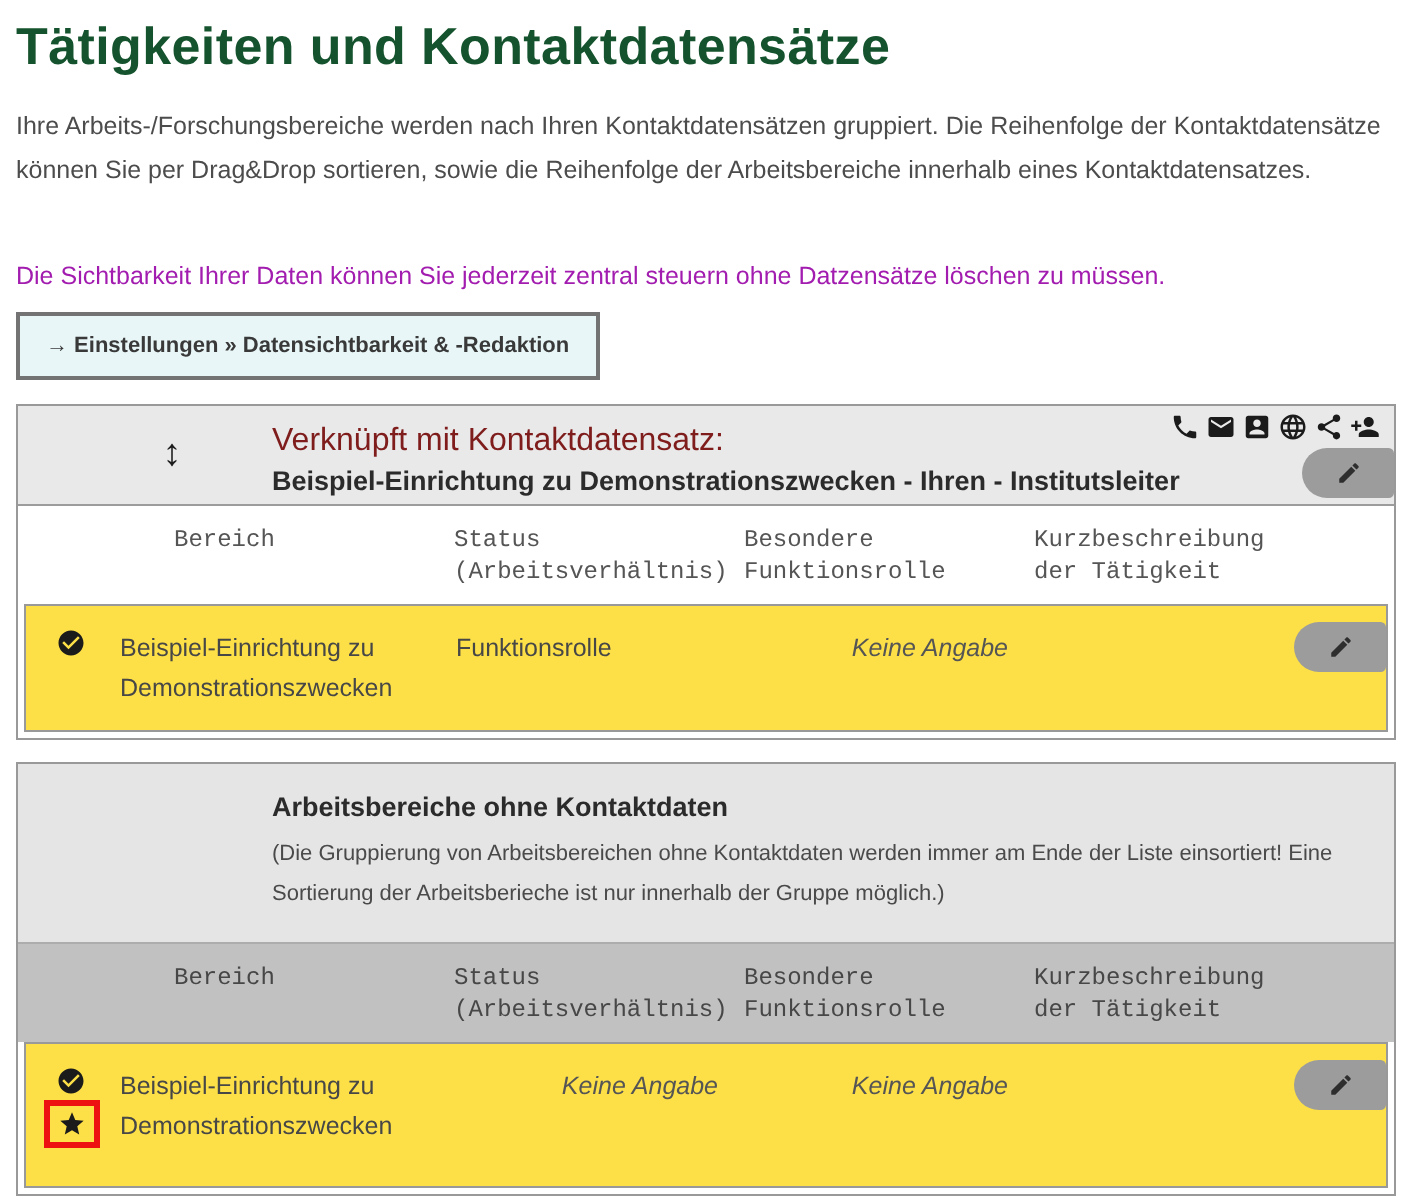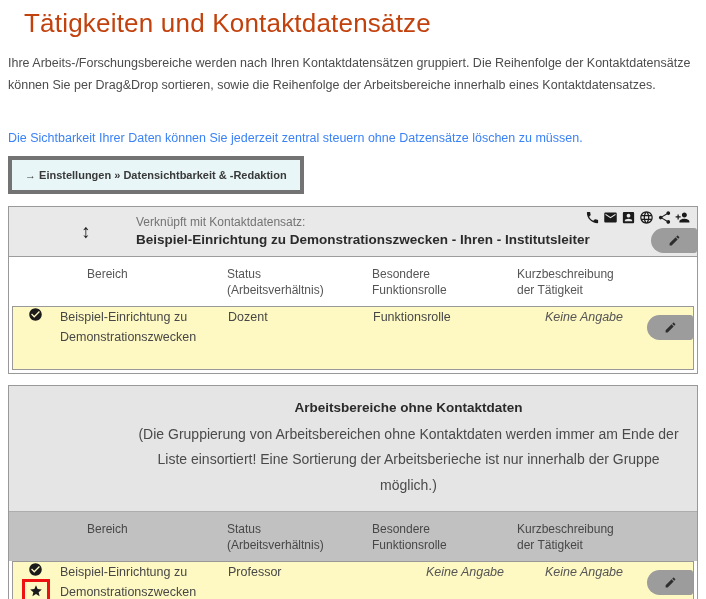--- a/index.html
+++ b/index.html
@@ -1,69 +1,69 @@
 <!DOCTYPE html>
 <html><head>
 <meta charset="utf-8">
 <style>
   * { margin:0; padding:0; box-sizing:border-box; }
   html,body { width:706px; height:599px; background:#fff; overflow:hidden;
               font-family:"Liberation Sans", sans-serif; color:#4a4a4a; }
   .page { padding:6px 8px 0 8px; }
 
-  h1.page-title { font-size:26px; font-weight:400; color:#c2410c; letter-spacing:.2px; margin:2px 0 14px 16px; }
+  h1.page-title { font-size:26px; font-weight:700; color:#14532d; letter-spacing:.2px; margin:2px 0 14px 0; }
   p.intro { font-size:12.5px; line-height:1.75; color:#4c4c4c; margin-bottom:31px; max-width:698px; }
-  p.note  { font-size:12.5px; line-height:1.6; color:#3b82f6; margin-bottom:8px; }
+  p.note  { font-size:12.5px; line-height:1.6; color:#a21caf; margin-bottom:8px; }
 
-  .settings-link { display:inline-block; background:#e8f6f7; border:4px solid #737373;
+  .settings-link { display:inline-block; background:#e8f6f7; border:2px solid #737373;
                    padding:9px 13px; font-size:11px; font-weight:700; color:#393939;
                    cursor:pointer; margin-bottom:12px; }
 
   .card { border:1px solid #999; margin-bottom:11px; background:#fff; }
 
   
   .g1-header { position:relative; background:#e9e9e9; border-bottom:1px solid #9c9c9c; height:50px; }
   .drag-handle { position:absolute; left:77px; top:50%; transform:translate(-50%,-50%);
                  font-size:19px; font-weight:700; color:#1c1c1c; cursor:grab; line-height:1; }
   .g1-titleblock { margin-left:127px; padding-top:7px; }
-  .g1-label { font-size:12px; color:#737373; line-height:1.4; }
+  .g1-label { font-size:16px; color:#7f1d1d; line-height:1.4; }
   .g1-name  { font-size:13.5px; font-weight:700; color:#2b2b2b; line-height:1.4; }
   .hdr-icons { position:absolute; top:3px; right:7px; display:flex; gap:3px; align-items:center; }
   .hdr-icons svg { width:15px; height:15px; fill:#1b1b1b; display:block; }
 
   .edit-pill { position:absolute; right:0; bottom:3px; width:46px; height:25px; border:none;
                background:#9c9c9c; border-radius:14px 3px 3px 14px; cursor:pointer;
                display:flex; align-items:center; justify-content:center; }
   .edit-pill svg { width:13px; height:13px; fill:#2e2e2e; }
 
   .col-head { display:grid; grid-template-columns:50px 168px 145px 145px 1fr 56px;
-              font-size:12px; color:#555; line-height:1.35; padding:9px 0 8px 0; min-height:40px; }
+              font-size:12px; color:#555; line-height:1.35; padding:9px 0 8px 0; min-height:40px;font-family:Liberation Mono, monospace; }
   .col-head .c-bereich { padding-left:28px; }
   .col-head > div { padding-right:22px; }
   .col-head.dark { background:#c1c1c1; color:#474747; border-top:1px solid #adadad; }
 
-  .row-box { position:relative; border:1px solid #999; margin:0 3px 3px 3px; background:#fef9c3;
+  .row-box { position:relative; border:1px solid #999; margin:0 3px 3px 3px; background:#fde047;
              display:grid; grid-template-columns:47px 168px 145px 145px 1fr 56px;
-             font-size:12.5px; color:#474747; }
+             font-size:12.5px; color:#474747; padding-top:11px; }
   .row-box.h1 { min-height:64px; }
   .row-box.h2 { min-height:73px; }
   .cell-icons { display:flex; flex-direction:column; align-items:center; gap:2px; padding-left:12px; }
   .cell-icons svg.check { width:15px; height:15px; fill:#1b1b1b; cursor:pointer; }
   .star-wrap { display:inline-flex; align-items:center; justify-content:center;
                border:3px solid #ee1111; padding:2px 4px; cursor:pointer; }
   .star-wrap svg { width:14px; height:14px; fill:#1b1b1b; display:block; }
   .c-bereich-cell { padding-right:30px; overflow-wrap:anywhere; line-height:1.6; }
   .row-box > div { padding-right:14px; line-height:1.6; }
   .empty { font-style:italic; color:#555;text-align:right; }
   .row-box .edit-pill { top:8px; bottom:auto; }
 
   
-  .g2-header { background:#e5e5e5; padding:14px 16px 13px 127px;text-align:center; }
+  .g2-header { background:#e5e5e5; padding:14px 16px 13px 127px; }
   .g2-title { font-size:13.5px; font-weight:700; color:#2b2b2b; margin-bottom:7px; }
-  .g2-note  { font-size:14px; color:#4a4a4a; line-height:1.8; }
+  .g2-note  { font-size:11px; color:#4a4a4a; line-height:1.8; }
 
   .footer-bar { text-align:right; padding:24px 14px 0 0; }
 </style>
 </head>
 <body>
 
 <div class="page">
 
   <h1 class="page-title">Tätigkeiten und Kontaktdatensätze</h1>
 
@@ -117,21 +117,20 @@
       <div></div>
     </div>
 
     <div class="row-box h1">
       <div class="cell-icons">
         <svg class="check" viewBox="0 0 24 24">
             <path d="M12 2C6.48 2 2 6.48 2 12s4.48 10 10 10 10-4.48 10-10S17.52 2 12 2zm-2 15l-5-5 1.41-1.41L10 14.17l7.59-7.59L19 8l-9 9z"></path>
           </svg>
       </div>
       <div class="c-bereich-cell">Beispiel-Einrichtung zu Demonstrationszwecken</div>
-      <div>Dozent</div>
       <div>Funktionsrolle</div>
       <div class="empty">Keine Angabe</div>
       <button class="edit-pill">
         <svg viewBox="0 0 24 24">
             <path d="M3 17.25V21h3.75L17.81 9.94l-3.75-3.75L3 17.25zM20.71 7.04c.39-.39.39-1.02 0-1.41l-2.34-2.34c-.39-.39-1.02-.39-1.41 0l-1.83 1.83 3.75 3.75 1.83-1.83z"></path>
           </svg>
       </button>
     </div>
   </div>
 
@@ -156,21 +155,20 @@
         <svg class="check" viewBox="0 0 24 24">
             <path d="M12 2C6.48 2 2 6.48 2 12s4.48 10 10 10 10-4.48 10-10S17.52 2 12 2zm-2 15l-5-5 1.41-1.41L10 14.17l7.59-7.59L19 8l-9 9z"></path>
           </svg>
         <span class="star-wrap">
           <svg viewBox="0 0 24 24">
               <path d="M12 17.27L18.18 21l-1.64-7.03L22 9.24l-7.19-.61L12 2 9.19 8.63 2 9.24l5.46 4.73L5.82 21z"></path>
             </svg>
         </span>
       </div>
       <div class="c-bereich-cell">Beispiel-Einrichtung zu Demonstrationszwecken</div>
-      <div>Professor</div>
       <div class="empty">Keine Angabe</div>
       <div class="empty">Keine Angabe</div>
       <button class="edit-pill">
         <svg viewBox="0 0 24 24">
             <path d="M3 17.25V21h3.75L17.81 9.94l-3.75-3.75L3 17.25zM20.71 7.04c.39-.39.39-1.02 0-1.41l-2.34-2.34c-.39-.39-1.02-.39-1.41 0l-1.83 1.83 3.75 3.75 1.83-1.83z"></path>
           </svg>
       </button>
     </div>
   </div>
 

